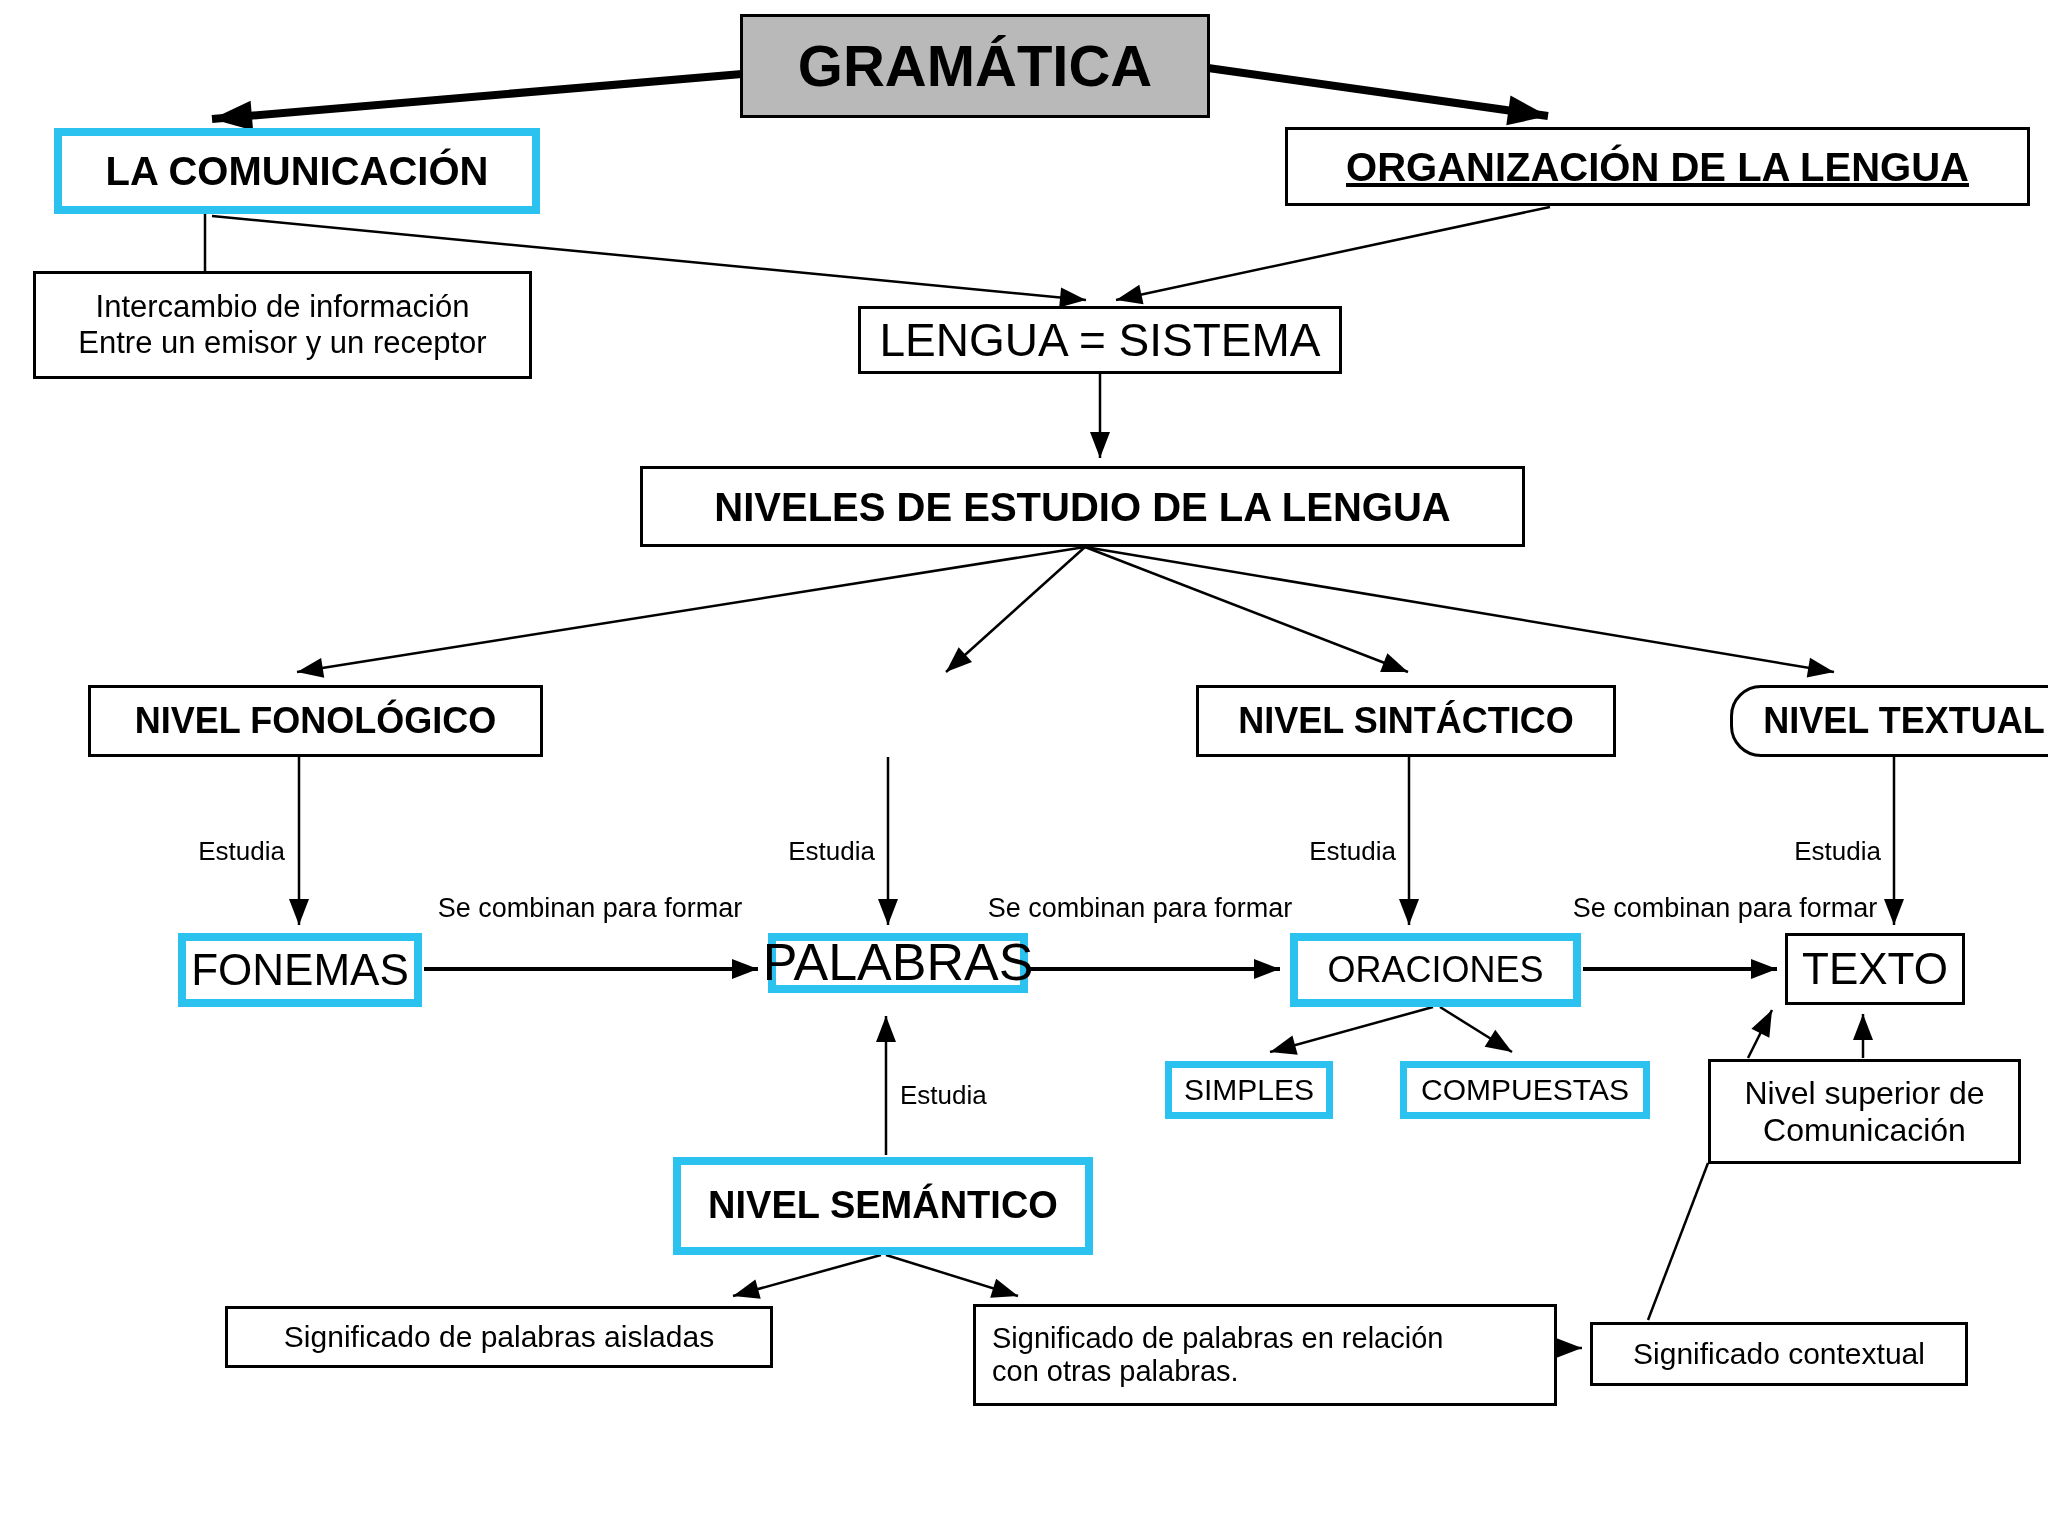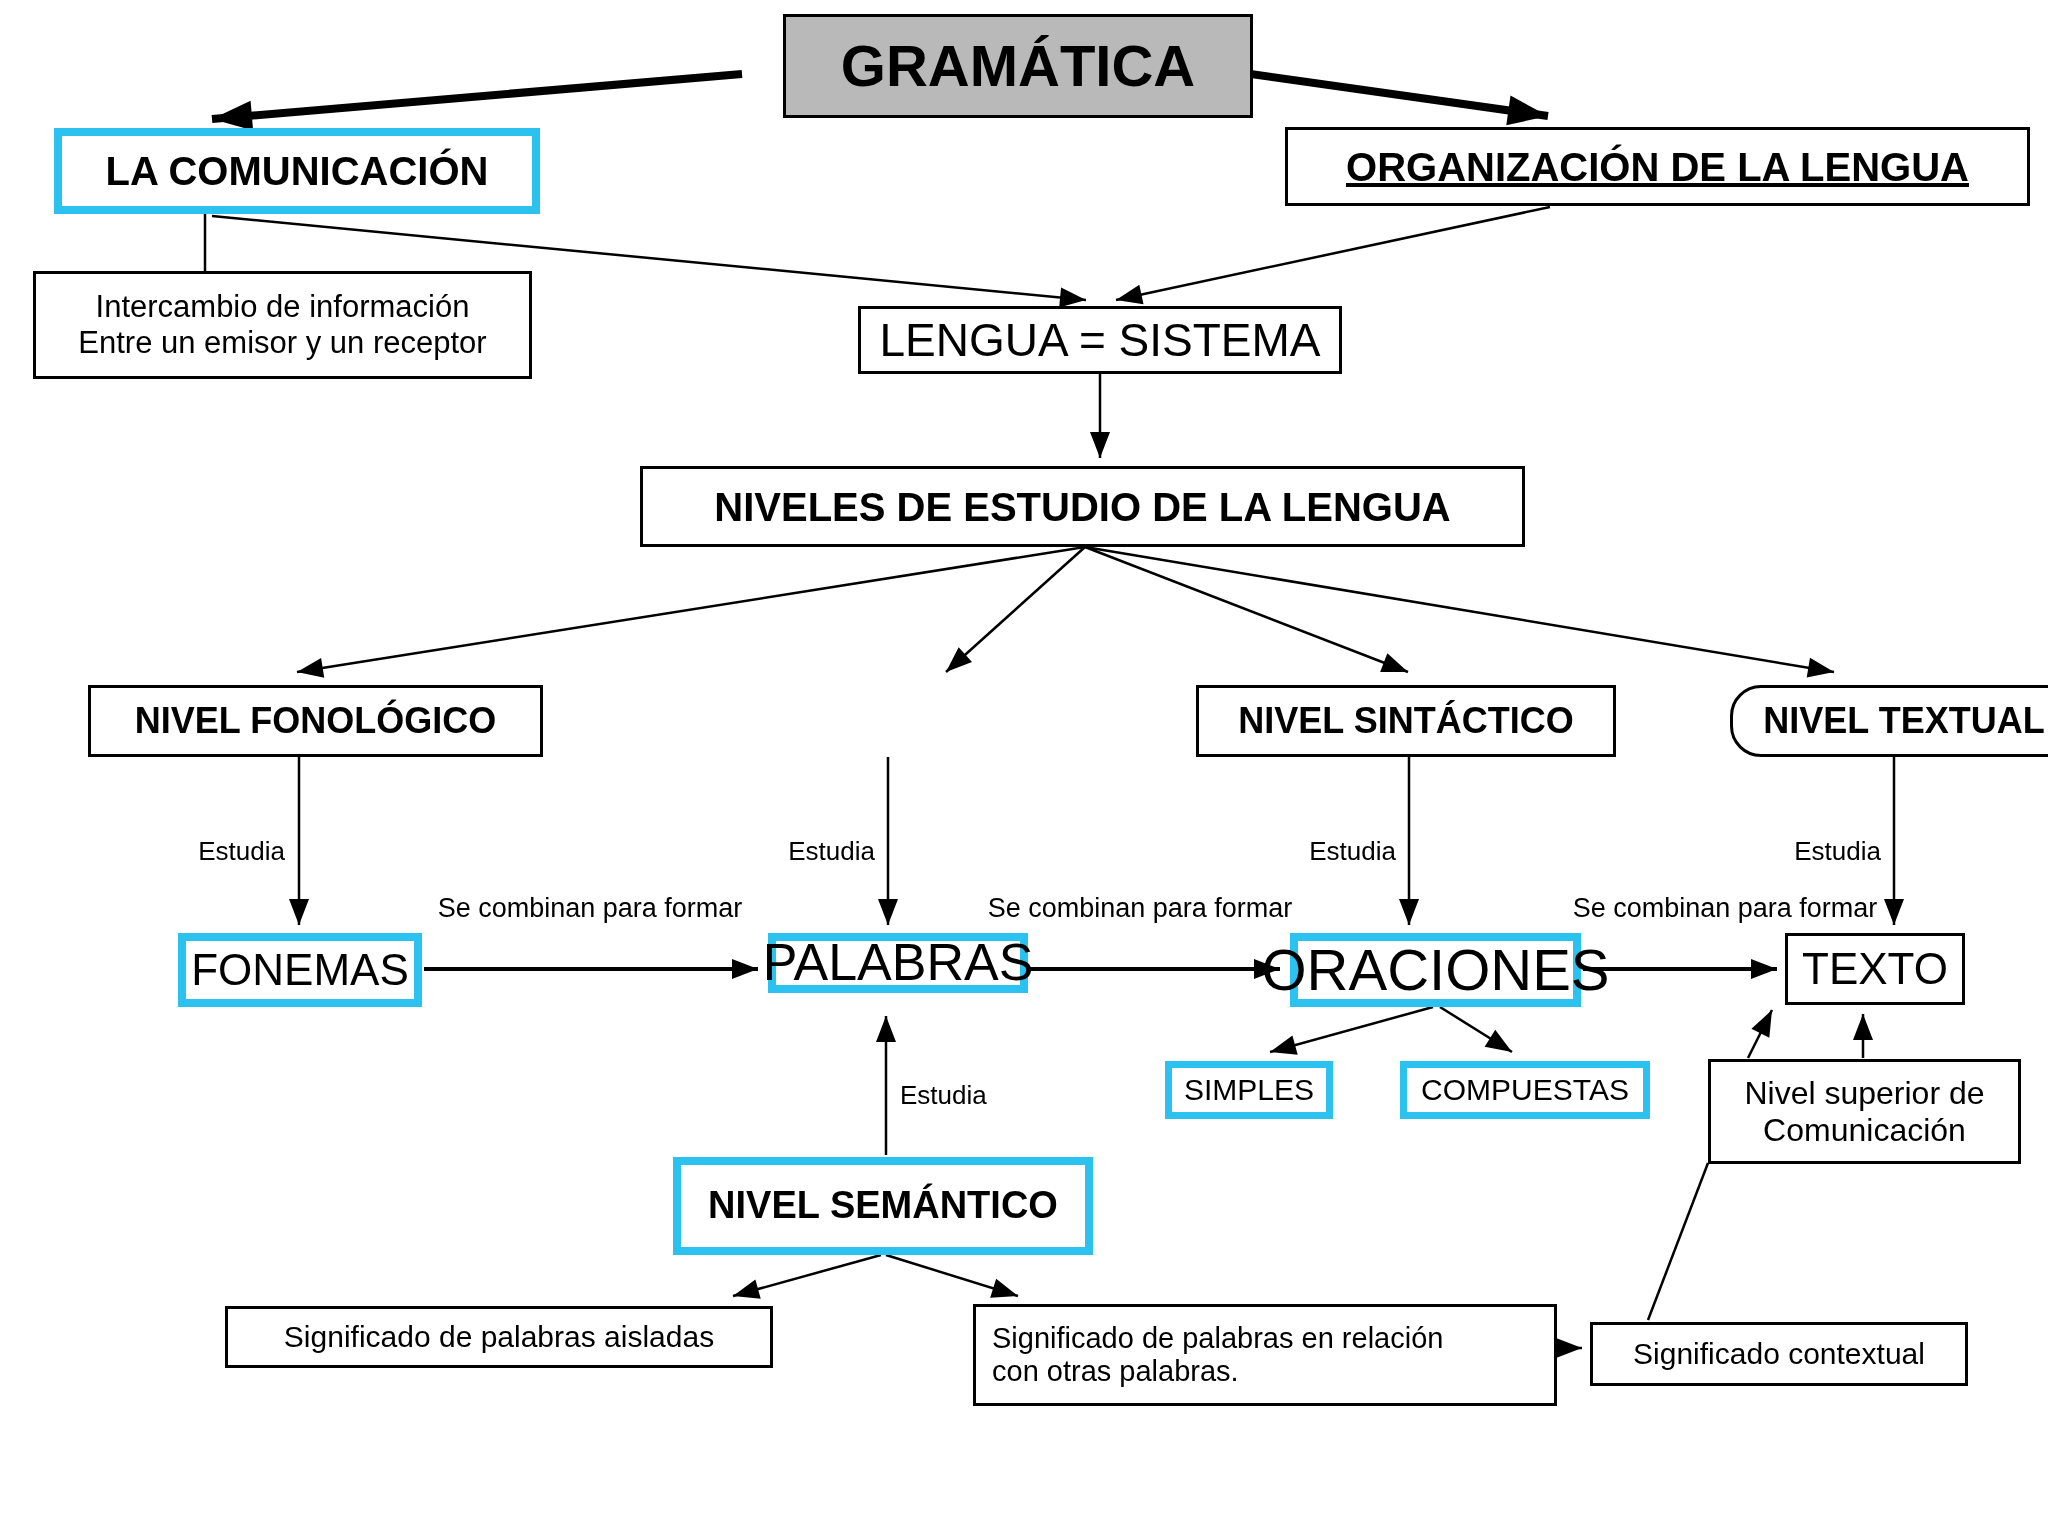--- a/index.html
+++ b/index.html
@@ -75,21 +75,21 @@
 
       <line x1="1708" y1="1163" x2="1648" y2="1320"></line>
 
       <line x1="881" y1="1255" x2="733" y2="1296" marker-end="url(#ah)"></line>
       <line x1="886" y1="1255" x2="1018" y2="1296" marker-end="url(#ah)"></line>
 
       <line x1="1557" y1="1348" x2="1582" y2="1348" marker-end="url(#ah)"></line>
     </g>
   </svg>
 
-  <div class="box bold title" style="left:783px; top:14px; width:470px; height:104px; font-size:58px;">GRAMÁTICA</div>
+  <div class="box bold title" style="left:740px; top:14px; width:470px; height:104px; font-size:58px;">GRAMÁTICA</div>
 
   <div class="box bold cyan" style="left:54px; top:128px; width:486px; height:86px; font-size:40px;">LA COMUNICACIÓN</div>
 
   <div class="box bold" style="left:1285px; top:127px; width:745px; height:79px; font-size:40px;text-decoration:underline;">ORGANIZACIÓN DE LA LENGUA</div>
 
   <div class="box" style="left:33px; top:271px; width:499px; height:108px; font-size:31px;">
     <div>Intercambio de información</div>
     <div>Entre un emisor y un receptor</div>
   </div>
 
@@ -105,21 +105,21 @@
   <div class="label" style="left:710px; top:838px; width:165px; font-size:26px; text-align:right;">Estudia</div>
   <div class="label" style="left:1231px; top:838px; width:165px; font-size:26px; text-align:right;">Estudia</div>
   <div class="label" style="left:1716px; top:838px; width:165px; font-size:26px; text-align:right;">Estudia</div>
 
   <div class="label" style="left:420px; top:895px; width:340px; font-size:27px; text-align:center;">Se combinan para formar</div>
   <div class="label" style="left:970px; top:895px; width:340px; font-size:27px; text-align:center;">Se combinan para formar</div>
   <div class="label" style="left:1555px; top:895px; width:340px; font-size:27px; text-align:center;">Se combinan para formar</div>
 
   <div class="box cyan" style="left:178px; top:933px; width:244px; height:74px; font-size:44px;">FONEMAS</div>
   <div class="box cyan" style="left:768px; top:933px; width:260px; height:60px; font-size:52px;">PALABRAS</div>
-  <div class="box cyan" style="left:1290px; top:933px; width:291px; height:74px; font-size:58px;">ORACIONES</div>
+  <div class="box cyan" style="left:1290px; top:933px; width:291px; height:74px; font-size:36px;">ORACIONES</div>
   <div class="box" style="left:1785px; top:933px; width:180px; height:72px; font-size:44px;">TEXTO</div>
 
   <div class="box cyan" style="left:1165px; top:1061px; width:168px; height:58px; font-size:30px; border-width:7px;">SIMPLES</div>
   <div class="box cyan" style="left:1400px; top:1061px; width:250px; height:58px; font-size:30px; border-width:7px;">COMPUESTAS</div>
 
   <div class="box" style="left:1708px; top:1059px; width:313px; height:105px; font-size:32px;">
     <div>Nivel superior de</div>
     <div>Comunicación</div>
   </div>
 

